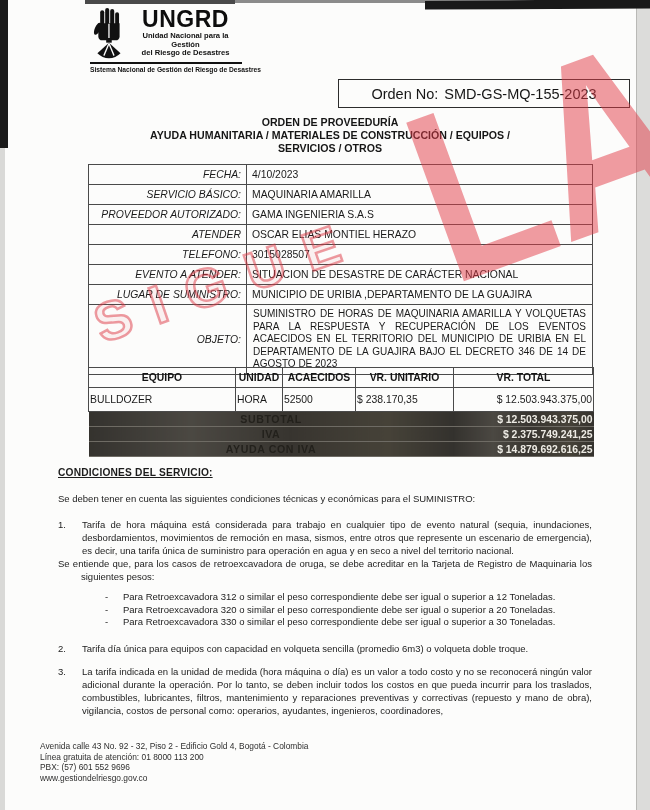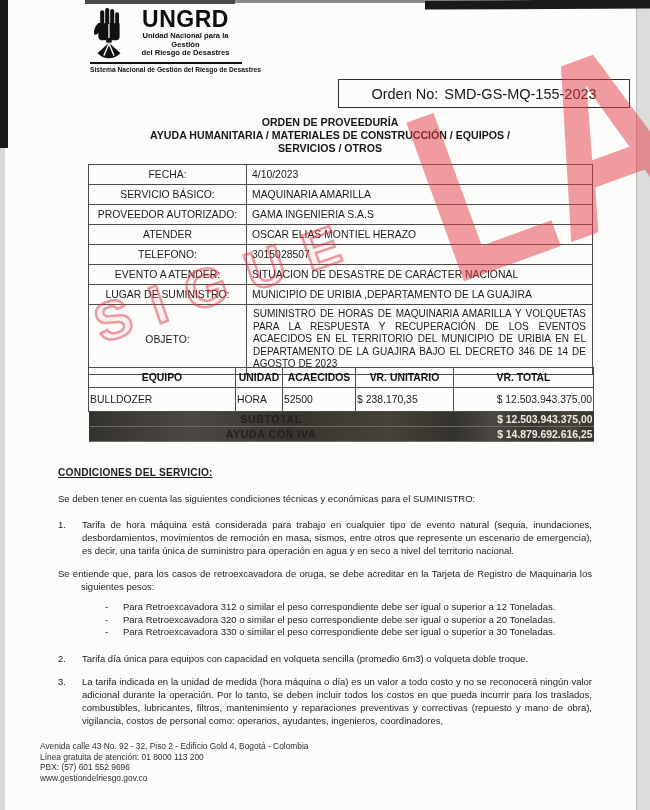--- a/index.html
+++ b/index.html
@@ -29,21 +29,21 @@
     border:1.5px solid #2c2c2c;display:flex;align-items:center;justify-content:center;
     font-size:14.5px;color:#161616;background:transparent;gap:6px;
   }
   
   .doc-title{position:absolute;left:30px;top:116px;width:600px;text-align:center;
     font-size:10.6px;font-weight:bold;line-height:13px;color:#161616;}
   
   table{border-collapse:collapse;}
   .info-table{position:absolute;left:88px;top:164px;width:505px;table-layout:fixed;}
   .info-table td{border:1px solid #4a4a4a;font-size:10.4px;color:#1a1a1a;padding:0 5px;vertical-align:middle;}
-  .info-table .lbl{width:147px;text-align:center;}
+  .info-table .lbl{width:147px;text-align:right;font-style:italic;}
   .info-table .val{text-align:left;}
   .info-table tr{height:20px;}
   .info-table tr.objeto{height:60px;}
   .info-table tr.objeto .val{font-size:10px;line-height:12.6px;text-align:justify;padding:3px 6px;}
   .equip-table{position:absolute;left:88px;top:367px;width:505px;table-layout:fixed;}
   .equip-table th,.equip-table td{border:1px solid #4a4a4a;font-size:10.4px;padding:0 1px;}
   .equip-table thead tr{height:20px;}
   .equip-table th{font-weight:bold;text-align:center;color:#141414;}
   .equip-table tbody tr{height:24px;}
   .equip-table td{text-align:left;color:#1a1a1a;}
@@ -59,21 +59,21 @@
   .equip-table tr.totrow .totval{
     text-align:right;font-weight:bold;color:#edebe4;font-size:10.4px;
   }
   
   .conditions{position:absolute;left:58px;top:466px;width:534px;font-size:9.5px;line-height:13px;color:#1c1c1c;}
   .cond-heading{font-size:10.2px;font-weight:bold;text-decoration:underline;letter-spacing:.2px;}
   .cond-intro{margin-top:13px;text-align:justify;}
   .cond-item{display:flex;margin-top:13px;}
   .cond-item .n{flex:0 0 24px;}
   .cond-item .t{flex:1;text-align:justify;}
-  .cond-sub{margin-top:10px;padding-left:23px;text-indent:-23px;text-align:justify;}
+  .cond-sub{padding-left:23px;text-indent:-23px;text-align:justify;}
   .cond-bullets{margin-top:8px;}
   .cond-bullet{display:flex;padding-left:47px;line-height:12.6px;}
   .cond-bullet .d{flex:0 0 18px;}
   
   .footer{position:absolute;left:40px;top:741px;font-size:8.4px;line-height:10.6px;color:#2e2e2e;}
   
   .wm{position:absolute;pointer-events:none;z-index:6;font-weight:bold;}
   .wm-outline{
     left:86px;top:296px;font-size:54px;letter-spacing:22px;
     transform:rotate(-19deg);transform-origin:0 0;
@@ -200,20 +200,24 @@
         <td>HORA</td>
         <td>52500</td>
         <td>$ 238.170,35</td>
         <td class="num-right">$ 12.503.943.375,00</td>
       </tr>
       <tr class="totrow">
         <td class="totlbl" colspan="4">SUBTOTAL</td>
         <td class="totval">$ 12.503.943.375,00</td>
       </tr>
       <tr class="totrow">
+        <td class="totlbl" colspan="4">IVA</td>
+        <td class="totval">$ 2.375.749.241,25</td>
+      </tr>
+      <tr class="totrow">
         <td class="totlbl" colspan="4">AYUDA CON IVA</td>
         <td class="totval">$ 14.879.692.616,25</td>
       </tr>
     </tbody>
   </table>
 
   <div class="conditions">
     <div class="cond-heading">CONDICIONES DEL SERVICIO:</div>
     <div class="cond-intro">Se deben tener en cuenta las siguientes condiciones técnicas y económicas para el SUMINISTRO:</div>
 

